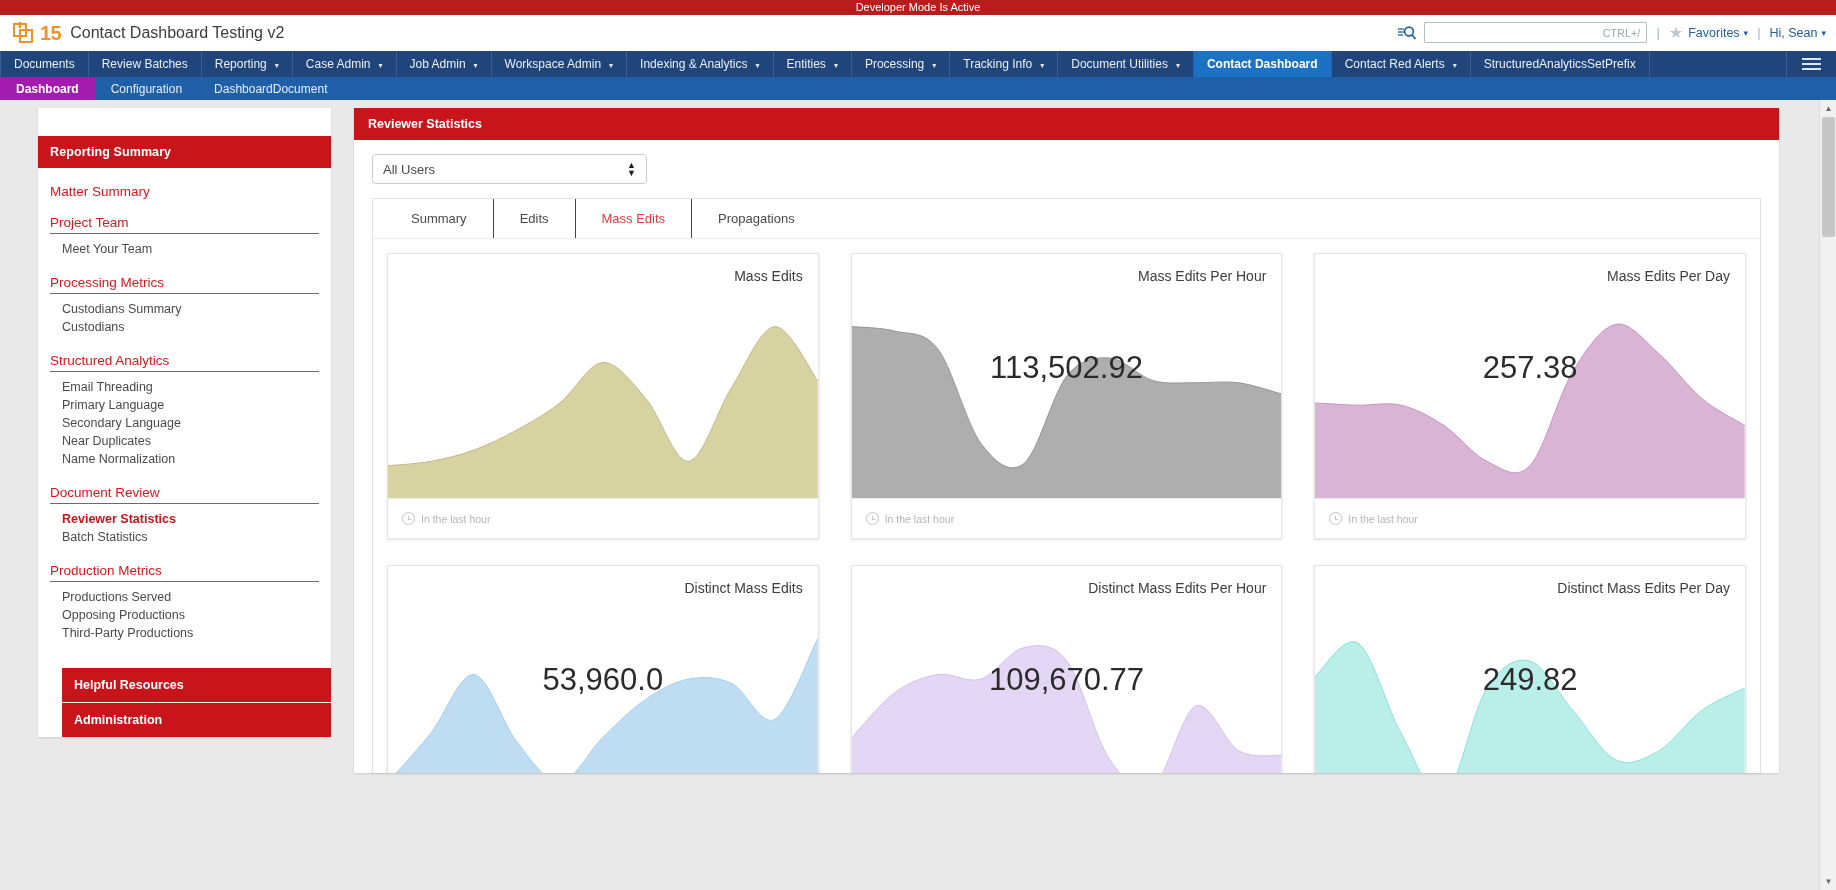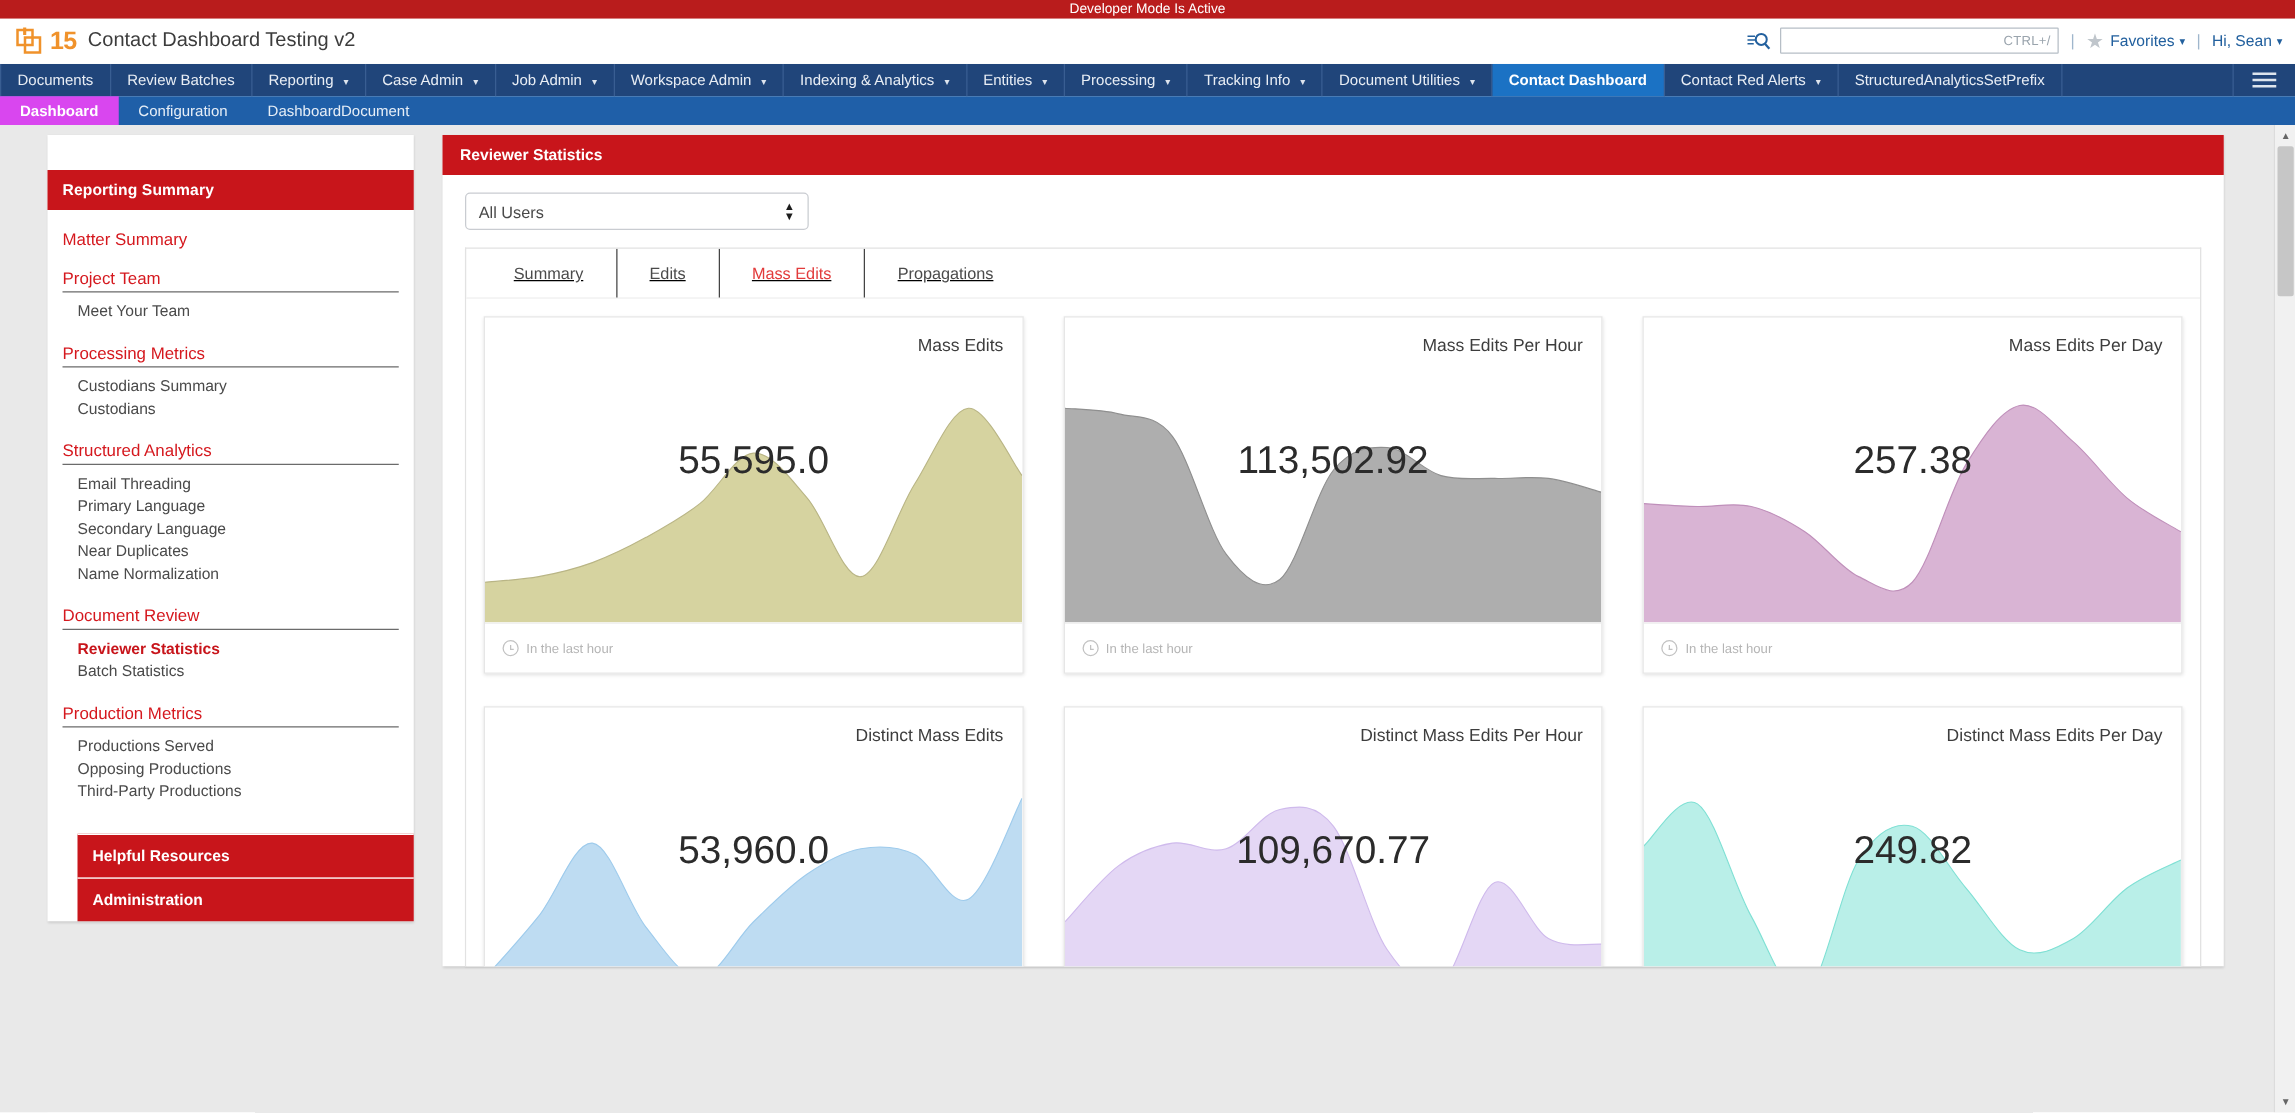--- a/index.html
+++ b/index.html
@@ -88,21 +88,21 @@
 
   
   .sub-nav {
     height: 23px; background: #1f5fa8;
     display: flex; align-items: stretch; font-size: 12px;
   }
   .sub-item {
     display:flex; align-items:center; padding: 0 16px; color: #e6eef7;
     white-space: nowrap; cursor: default;
   }
-  .sub-item.active { background: #d946ef; color:#ffffff; font-weight: bold; }
+  .sub-item.active { background: #a21caf; color:#ffffff; font-weight: bold; }
 
   
   .body-area {
     position: relative;
     height: calc(890px - 15px - 36px - 26px - 23px);
     background: #e9e9e9;
     display: flex;
     overflow: hidden;
   }
   .left-strip { width: 38px; background: #e9e9e9; flex: 0 0 38px; }
@@ -165,21 +165,21 @@
 
   
   .tabs-card {
     margin-top: 14px; border: 1px solid #e2e2e2; background: #fff;
     border-bottom: none;
     box-shadow: 0 1px 1px rgba(0,0,0,.05);
     height: 575px; overflow: hidden;
   }
   .tabs-row {
     display: flex; align-items: stretch; height: 40px;
-    border-bottom: 1px solid #ececec; padding: 0 8px; text-decoration: underline;
+    border-bottom: 1px solid #ececec; padding: 0 8px;
   }
   .tab {
     display: flex; align-items: center; justify-content: center;
     padding: 0 26px; font-size: 13px; color: #4a4a4a;
     border-right: 1px solid #444; cursor: default;
   }
   .tab:first-child { padding-left: 30px; }
   .tab:last-child { border-right: none; }
   .tab.active { color: #e23b3b; }
 
@@ -412,21 +412,20 @@
             </div>
           <div class="cards-wrap" id="cards-wrap">
               <div class="cards-row">
                 <div class="kpi-card">
                   <div class="kpi-title">Mass Edits</div>
                   <div class="kpi-graph">
                     <svg viewBox="0 0 100 100" preserveAspectRatio="none">
                       <path d="M 0.00 86.80 C 1.67 86.49, 6.67 86.03, 10.00 84.96 C 13.33 83.89, 16.67 82.51, 20.00 80.36 C 23.33 78.21, 26.67 75.30, 30.00 72.08 C 33.33 68.86, 36.67 65.64, 40.00 61.04 C 43.33 56.44, 46.67 44.79, 50.00 44.48 C 53.33 44.17, 56.67 52.45, 60.00 59.20 C 63.33 65.95, 66.67 85.73, 70.00 84.96 C 73.33 84.19, 76.67 63.80, 80.00 54.60 C 83.33 45.40, 86.67 30.22, 90.00 29.76 C 93.33 29.30, 98.33 48.16, 100.00 51.84 L 100 100 L 0 100 Z" fill="#d6d3a0"></path>
                       <path d="M 0.00 86.80 C 1.67 86.49, 6.67 86.03, 10.00 84.96 C 13.33 83.89, 16.67 82.51, 20.00 80.36 C 23.33 78.21, 26.67 75.30, 30.00 72.08 C 33.33 68.86, 36.67 65.64, 40.00 61.04 C 43.33 56.44, 46.67 44.79, 50.00 44.48 C 53.33 44.17, 56.67 52.45, 60.00 59.20 C 63.33 65.95, 66.67 85.73, 70.00 84.96 C 73.33 84.19, 76.67 63.80, 80.00 54.60 C 83.33 45.40, 86.67 30.22, 90.00 29.76 C 93.33 29.30, 98.33 48.16, 100.00 51.84" fill="none" stroke="#b9b585" stroke-width="0.9" vector-effect="non-scaling-stroke"></path>
                     </svg>
-                    <div class="kpi-value">55,595.0</div>
                   </div>
                   <div class="kpi-foot">
                     <span class="clock"></span>
                     <span>In the last hour</span>
                   </div>
                 </div>
                 <div class="kpi-card">
                   <div class="kpi-title">Mass Edits Per Hour</div>
                   <div class="kpi-graph">
                     <svg viewBox="0 0 100 100" preserveAspectRatio="none">

